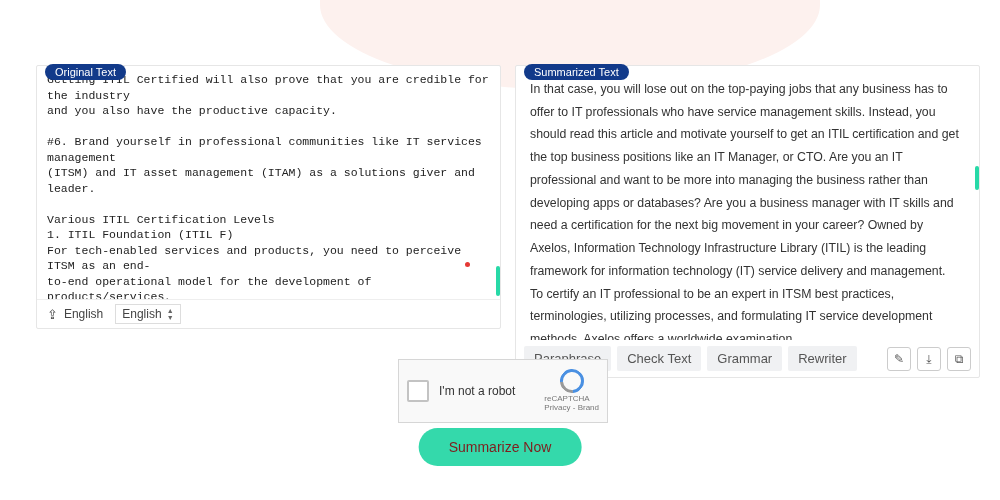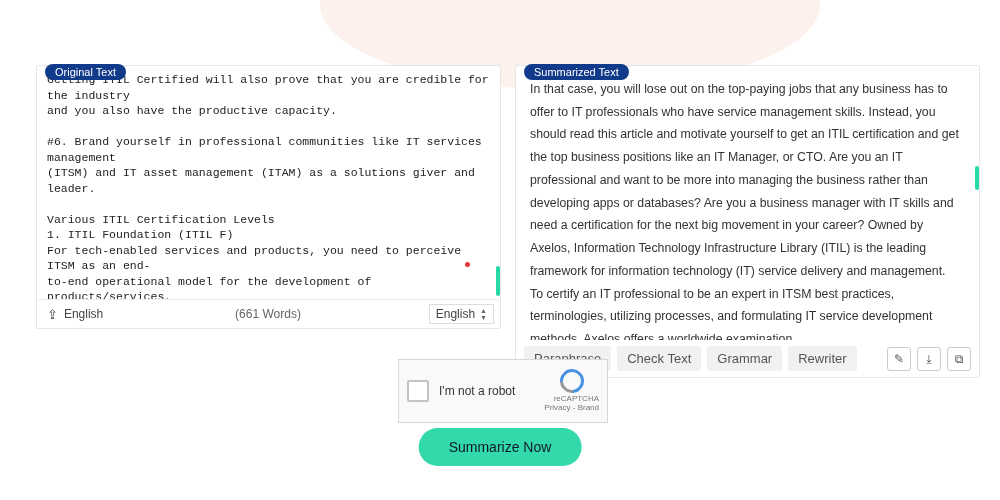--- a/index.html
+++ b/index.html
@@ -20,23 +20,23 @@
   .word-count { flex: 1; text-align: center; color: #666; }
   .lang-select { display: flex; align-items: center; gap: 5px; border: 1px solid #ddd; padding: 2px 6px; font-size: 12px; background: #fff; }
   .lang-spin { display: flex; flex-direction: column; font-size: 7px; line-height: 7px; color: #666; }
   .summ-text { padding: 12px 20px 8px 14px; font-size: 12.3px; line-height: 1.85; color: #333; overflow: hidden; }
   .toolbar-right { display: flex; align-items: center; padding: 6px 8px; gap: 6px; }
   .action-btn { background: #f0f1f3; border: none; padding: 5px 10px; font-size: 13px; color: #555; cursor: pointer; border-radius: 2px; }
   .spacer { flex: 1; }
   .icon-btn { width: 24px; height: 24px; border: 1px solid #ccc; border-radius: 3px; display: flex; align-items: center; justify-content: center; background: #fff; cursor: pointer; font-size: 12px; color: #555; }
   .recaptcha { position: absolute; top: 359px; left: 398px; width: 210px; height: 64px; border: 1px solid #d6d6d6; background: #f9f9f9; display: flex; align-items: center; padding: 0 8px; gap: 10px; font-size: 12px; color: #333; z-index: 1; }
   .recaptcha-check { width: 22px; height: 22px; border: 2px solid #c3c3c3; background: #fff; border-radius: 2px; }
-  .recaptcha-logo { margin-left: auto; text-align: right; font-size: 8px; color: #777; line-height: 1.1; }
+  .recaptcha-logo { margin-left: auto; text-align: left; font-size: 8px; color: #777; line-height: 1.1; }
   .recaptcha-logo .ring { width: 24px; height: 24px; margin: 0 auto 2px; border: 3px solid #4a90e2; border-bottom-color: #999; border-radius: 50%; transform: rotate(40deg); position: relative; }
-  .summ-btn { position: absolute; top: 428px; left: 50%; transform: translateX(-50%); background: #34d9ab; color: #0f172a; border: none; padding: 11px 30px; font-size: 14px; border-radius: 22px; cursor: pointer; z-index: 1; }
+  .summ-btn { position: absolute; top: 428px; left: 50%; transform: translateX(-50%); background: #34d9ab; color: #7f1d1d; border: none; padding: 11px 30px; font-size: 14px; border-radius: 22px; cursor: pointer; z-index: 1; }
   .red-dot { position: absolute; bottom: 32px; right: 30px; width: 5px; height: 5px; background: #e53935; border-radius: 50%; }
 </style>
 </head>
 <body>
 
 <div class="bg-blob"></div>
 
 <div class="panels">
 
   <div class="panel panel-left">
@@ -62,21 +62,20 @@
 least 26 marks to pass the test. There is an exam fee and it is about
 $495.00 for the US and will vary with the country of the test. If you are</div>
       <div class="scroll-ind"></div>
       <div class="red-dot"></div>
     </div>
     <div class="toolbar">
       <button class="upload-btn">
         <span class="upload-icon">⇪</span>
         <span>English</span>
       </button>
-      <span class="word-count">(661 Words)</span>
       <div class="lang-select">
         <span>English</span>
         <span class="lang-spin">
           <span>▲</span>
           <span>▼</span>
         </span>
       </div>
     </div>
   </div>
 

